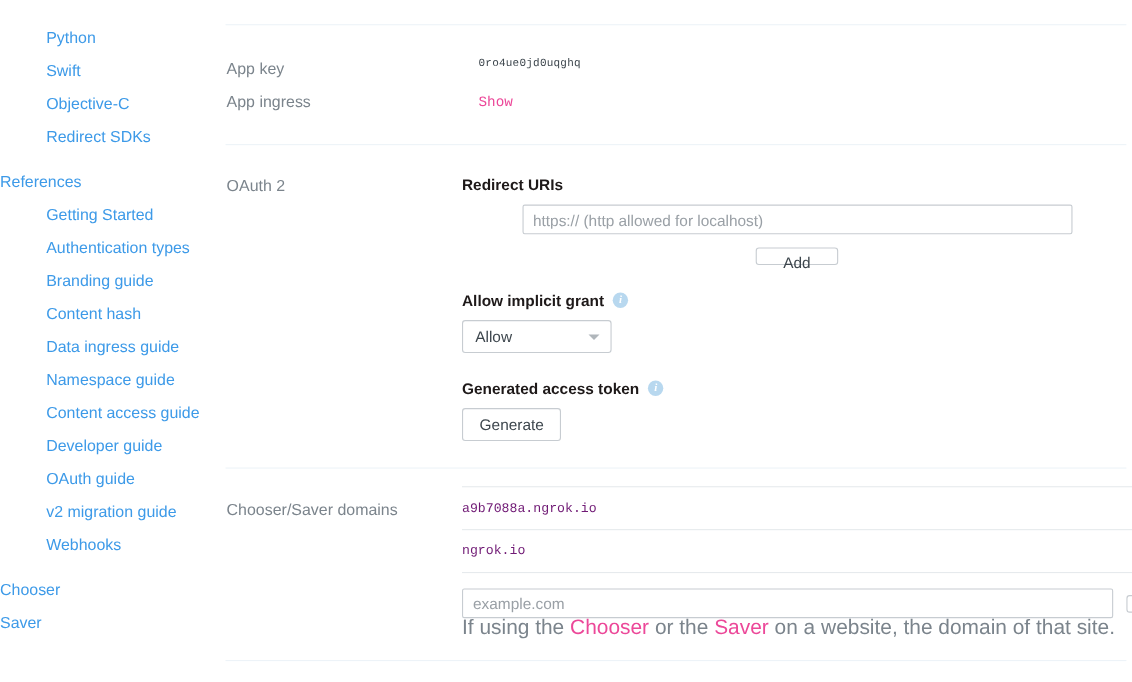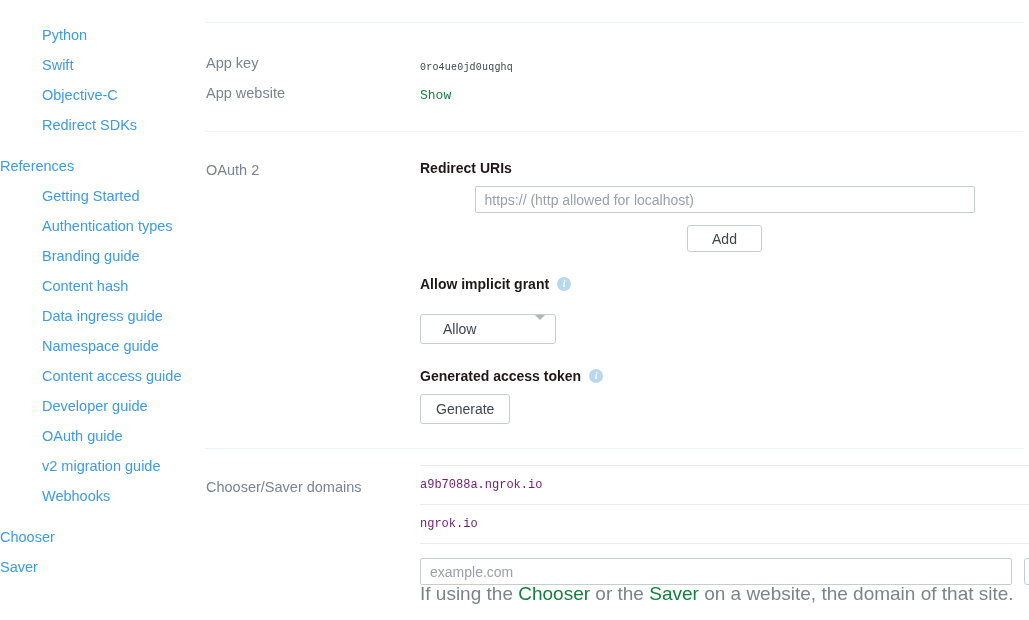--- a/index.html
+++ b/index.html
@@ -52,30 +52,30 @@
     flex: 0 0 220px;
     padding-left: 6px;
     color: #7b848c;
     font-size: 14.5px;
     line-height: 20px;
   }
   .row-body { flex: 1 1 auto; }
 
   
   .sec-keys { padding: 30px 0 28px 0; }
-  .keyrow { display: flex; align-items: flex-end; margin-bottom: 10px; }
+  .keyrow { display: flex; align-items: flex-start; margin-bottom: 10px; gap: 15px; }
   .keyrow:last-child { margin-bottom: 0; }
   .keyval-mono {
     font-family: "Liberation Mono", monospace;
     font-size: 10px;
     color: #3d464d;
     letter-spacing: .2px;
   }
   .link {
-    color: #15803d;
+    color: #ec4899;
     text-decoration: none;
     cursor: pointer;
   }
   .link-mono {
     font-family: "Liberation Mono", monospace;
     font-size: 13px;
   }
 
   
   .sec-oauth { padding: 28px 0 24px 0; }
@@ -111,21 +111,21 @@
     font-size: 14px;
     color: #9aa0a6;
     padding: 0 9px;
     line-height: 25px;
     font-family: "Liberation Sans", sans-serif;
     outline: none;
   }
   .txtinput::placeholder { color: #9aa0a6; opacity: 1; }
   .input-uri { width: 500px; }
   .btn {
-    height: 27px;
+    height: 16px;
     min-width: 48px;
     padding: 0 24px;
     border: 1px solid #c7ccd1;
     border-radius: 3px;
     background: #fff;
     color: #3d464d;
     font-size: 14px;
     font-family: "Liberation Sans", sans-serif;
     cursor: pointer;
     line-height: 27px;
@@ -134,28 +134,27 @@
   .gap-24 { height: 24px; }
 
   .select-wrap { position: relative; width: 136px; }
   .sel {
     width: 136px; height: 30px;
     border: 1px solid #c7ccd1;
     border-radius: 3px;
     background: #fff;
     color: #3d464d;
     font-size: 14px;
-    padding: 0 26px 0 22px;
+    padding: 0 26px 0 11px;
     line-height: 28px;
     font-family: "Liberation Sans", sans-serif;
     appearance: none;
     -webkit-appearance: none;
     cursor: pointer;
     outline: none;
-    margin-top: 12px;
   }
   .sel-arrow {
     position: absolute; right: 11px; top: 13px;
     width: 0; height: 0;
     border-left: 5px solid transparent;
     border-right: 5px solid transparent;
     border-top: 5px solid #b0b6bb;
     pointer-events: none;
   }
 
@@ -229,21 +228,21 @@
 
     <div style="height:22px"></div>
     <div class="divider"></div>
 
     <section class="sec-keys">
       <div class="keyrow">
         <div class="row-label">App key</div>
         <div class="row-body keyval-mono">0ro4ue0jd0uqghq</div>
       </div>
       <div class="keyrow">
-        <div class="row-label">App website</div>
+        <div class="row-label">App ingress</div>
         <div class="row-body">
           <a class="link link-mono">Show</a>
         </div>
       </div>
     </section>
 
     <div class="divider"></div>
 
     <section class="sec-oauth">
       <div class="row">

